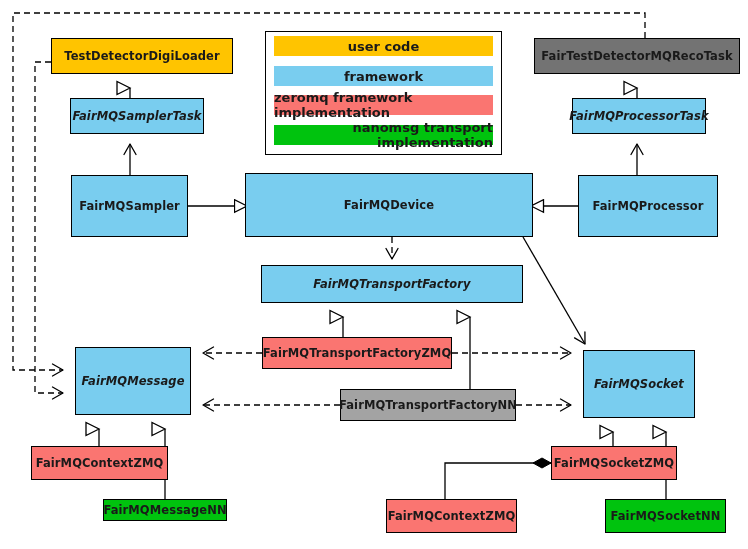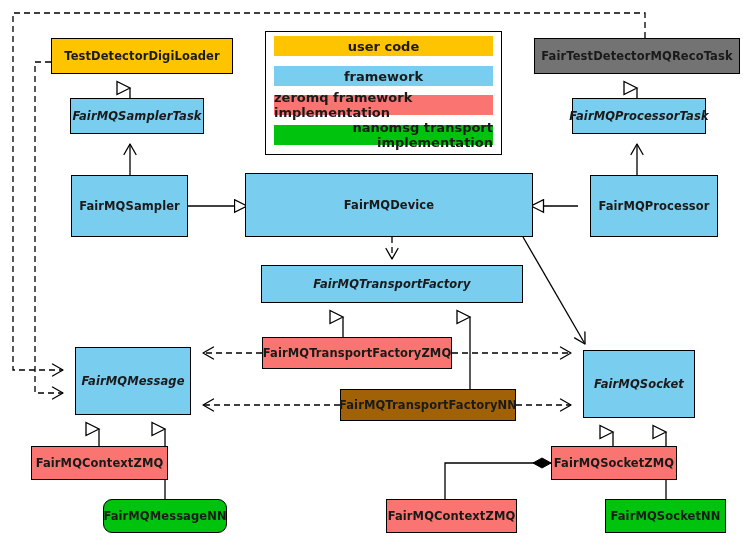--- a/index.html
+++ b/index.html
@@ -139,26 +139,26 @@
       <div class="legend-row" style="left: 274px; top: 125px; width: 219px; height: 20px; background: rgb(0, 195, 14); text-align: right;">nanomsg transport implementation</div>
     </div>
 
   <div id="boxes-container">
       <div class="uml-box" style="left: 51px; top: 38px; width: 182px; height: 36px; background: rgb(255, 196, 0); color: rgb(26, 26, 26); border-color: rgb(0, 0, 0);">TestDetectorDigiLoader</div>
       <div class="uml-box" style="left: 534px; top: 38px; width: 206px; height: 36px; background: #737373; color: rgb(26, 26, 26); border-color: rgb(0, 0, 0);">FairTestDetectorMQRecoTask</div>
       <div class="uml-box abstract" style="left: 70px; top: 98px; width: 134px; height: 36px; background: rgb(121, 205, 239); color: rgb(26, 26, 26); border-color: rgb(0, 0, 0);">FairMQSamplerTask</div>
       <div class="uml-box abstract" style="left: 572px; top: 98px; width: 134px; height: 36px; background: rgb(121, 205, 239); color: rgb(26, 26, 26); border-color: rgb(0, 0, 0);">FairMQProcessorTask</div>
       <div class="uml-box" style="left: 71px; top: 175px; width: 117px; height: 62px; background: rgb(121, 205, 239); color: rgb(26, 26, 26); border-color: rgb(0, 0, 0); text-align: right;">FairMQSampler</div>
       <div class="uml-box" style="left: 245px; top: 173px; width: 288px; height: 64px; background: rgb(121, 205, 239); color: rgb(26, 26, 26); border-color: rgb(0, 0, 0);">FairMQDevice</div>
-      <div class="uml-box" style="left: 578px; top: 175px; width: 128px; height: 62px; background: rgb(121, 205, 239); color: rgb(26, 26, 26); border-color: rgb(0, 0, 0); margin-left: 12px;">FairMQProcessor</div>
+      <div class="uml-box" style="left: 578px; top: 175px; width: 140px; height: 62px; background: rgb(121, 205, 239); color: rgb(26, 26, 26); border-color: rgb(0, 0, 0);">FairMQProcessor</div>
       <div class="uml-box abstract" style="left: 261px; top: 265px; width: 262px; height: 38px; background: rgb(121, 205, 239); color: rgb(26, 26, 26); border-color: rgb(0, 0, 0);">FairMQTransportFactory</div>
       <div class="uml-box" style="left: 262px; top: 337px; width: 190px; height: 32px; background: rgb(250, 117, 113); color: rgb(26, 26, 26); border-color: rgb(0, 0, 0);">FairMQTransportFactoryZMQ</div>
-      <div class="uml-box" style="left: 340px; top: 389px; width: 176px; height: 32px; background: #a16207; color: rgb(26, 26, 26); border-color: rgb(0, 0, 0);">FairMQTransportFactoryNN</div>
+      <div class="uml-box" style="left: 340px; top: 389px; width: 176px; height: 32px; background: #a3a3a3; color: rgb(26, 26, 26); border-color: rgb(0, 0, 0);">FairMQTransportFactoryNN</div>
       <div class="uml-box abstract" style="left: 75px; top: 347px; width: 116px; height: 68px; background: rgb(121, 205, 239); color: rgb(26, 26, 26); border-color: rgb(0, 0, 0);">FairMQMessage</div>
       <div class="uml-box abstract" style="left: 583px; top: 350px; width: 112px; height: 68px; background: rgb(121, 205, 239); color: rgb(26, 26, 26); border-color: rgb(0, 0, 0);">FairMQSocket</div>
       <div class="uml-box" style="left: 31px; top: 446px; width: 137px; height: 34px; background: rgb(250, 117, 113); color: rgb(26, 26, 26); border-color: rgb(0, 0, 0);">FairMQContextZMQ</div>
-      <div class="uml-box" style="left: 103px; top: 499px; width: 124px; height: 34px; background: rgb(0, 195, 14); color: rgb(26, 26, 26); border-color: rgb(0, 0, 0); border-radius: 9px;">FairMQMessageNN</div>
+      <div class="uml-box" style="left: 103px; top: 499px; width: 124px; height: 22px; background: rgb(0, 195, 14); color: rgb(26, 26, 26); border-color: rgb(0, 0, 0);">FairMQMessageNN</div>
       <div class="uml-box" style="left: 551px; top: 446px; width: 126px; height: 34px; background: rgb(250, 117, 113); color: rgb(26, 26, 26); border-color: rgb(0, 0, 0);">FairMQSocketZMQ</div>
       <div class="uml-box" style="left: 605px; top: 499px; width: 121px; height: 34px; background: rgb(0, 195, 14); color: rgb(26, 26, 26); border-color: rgb(0, 0, 0);">FairMQSocketNN</div>
       <div class="uml-box" style="left: 386px; top: 499px; width: 131px; height: 34px; background: rgb(250, 117, 113); color: rgb(26, 26, 26); border-color: rgb(0, 0, 0);">FairMQContextZMQ</div>
     </div>
 
 </div>
 
 </body></html>

